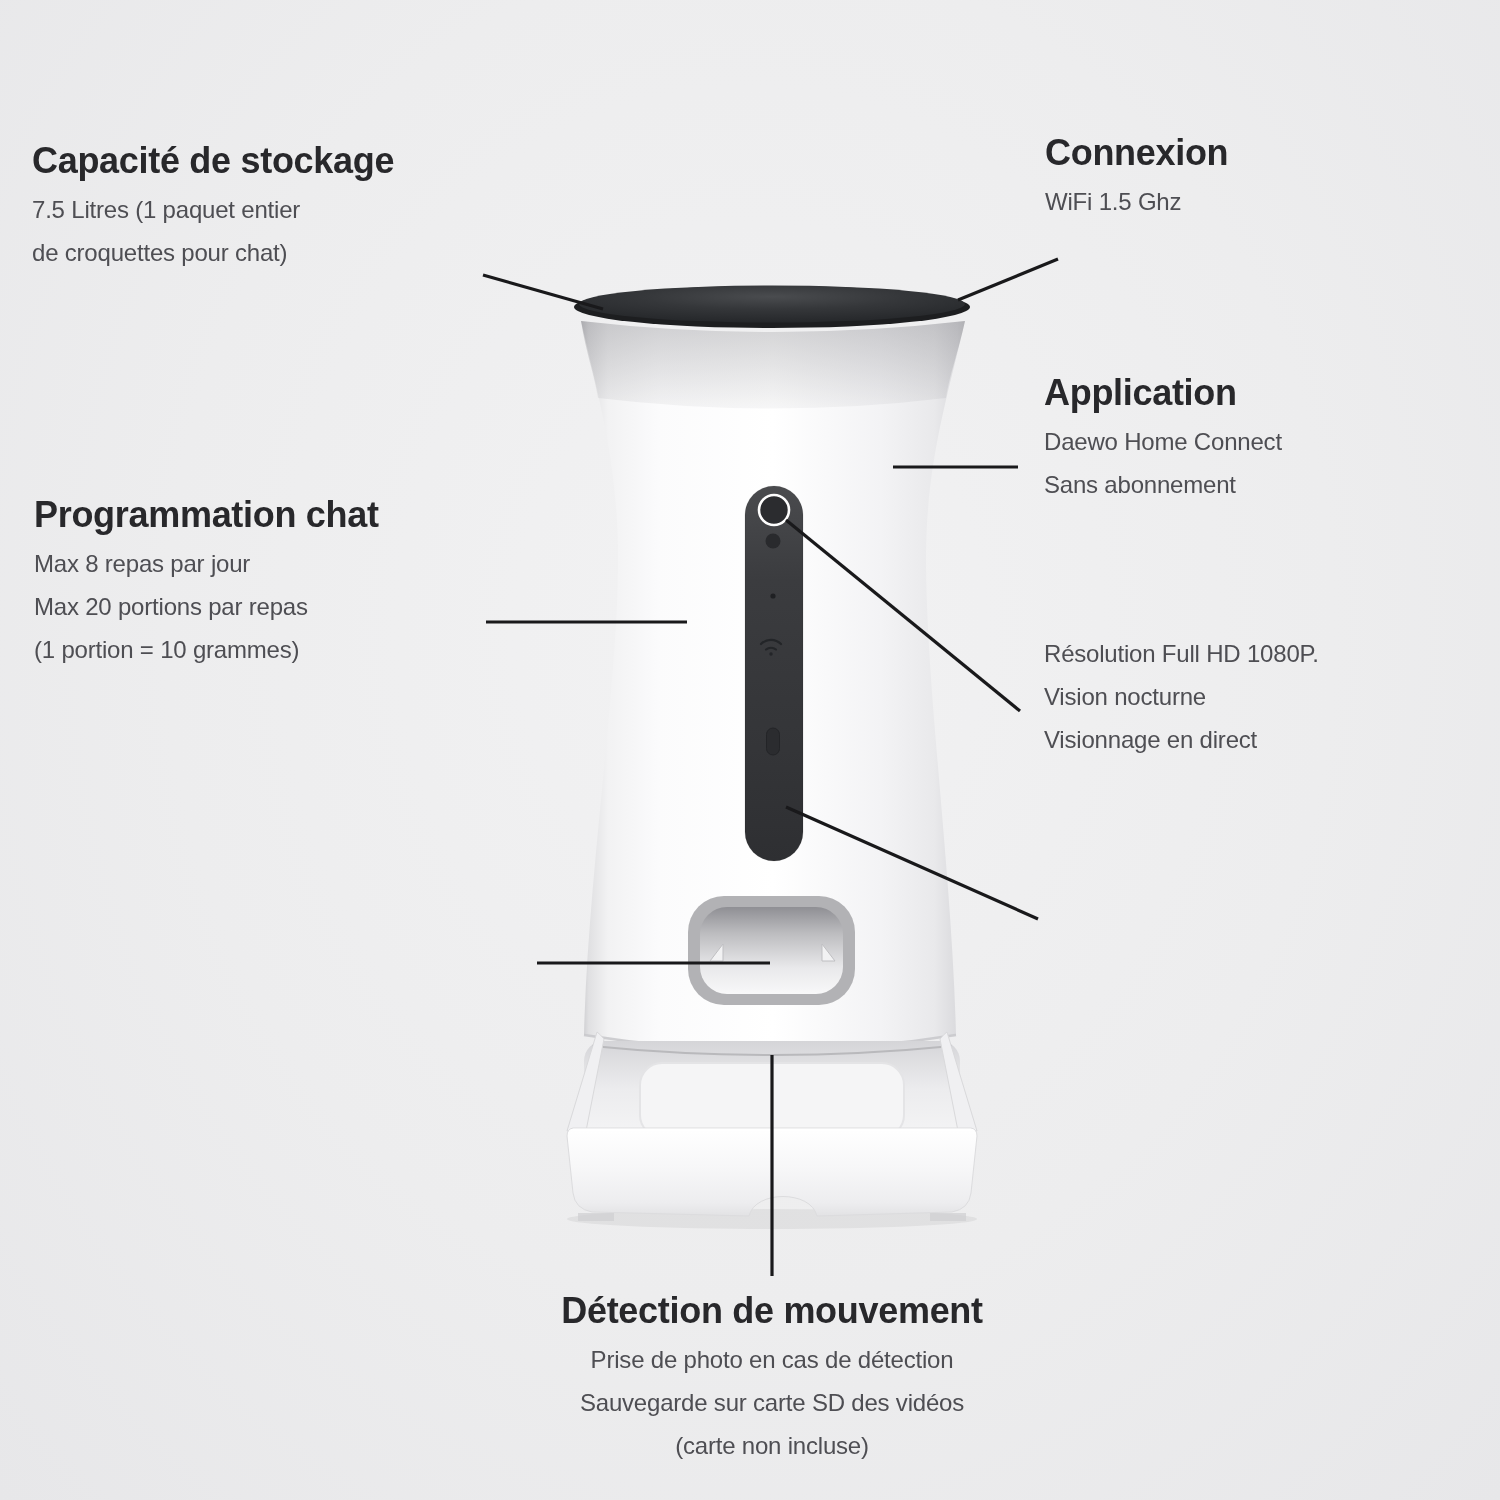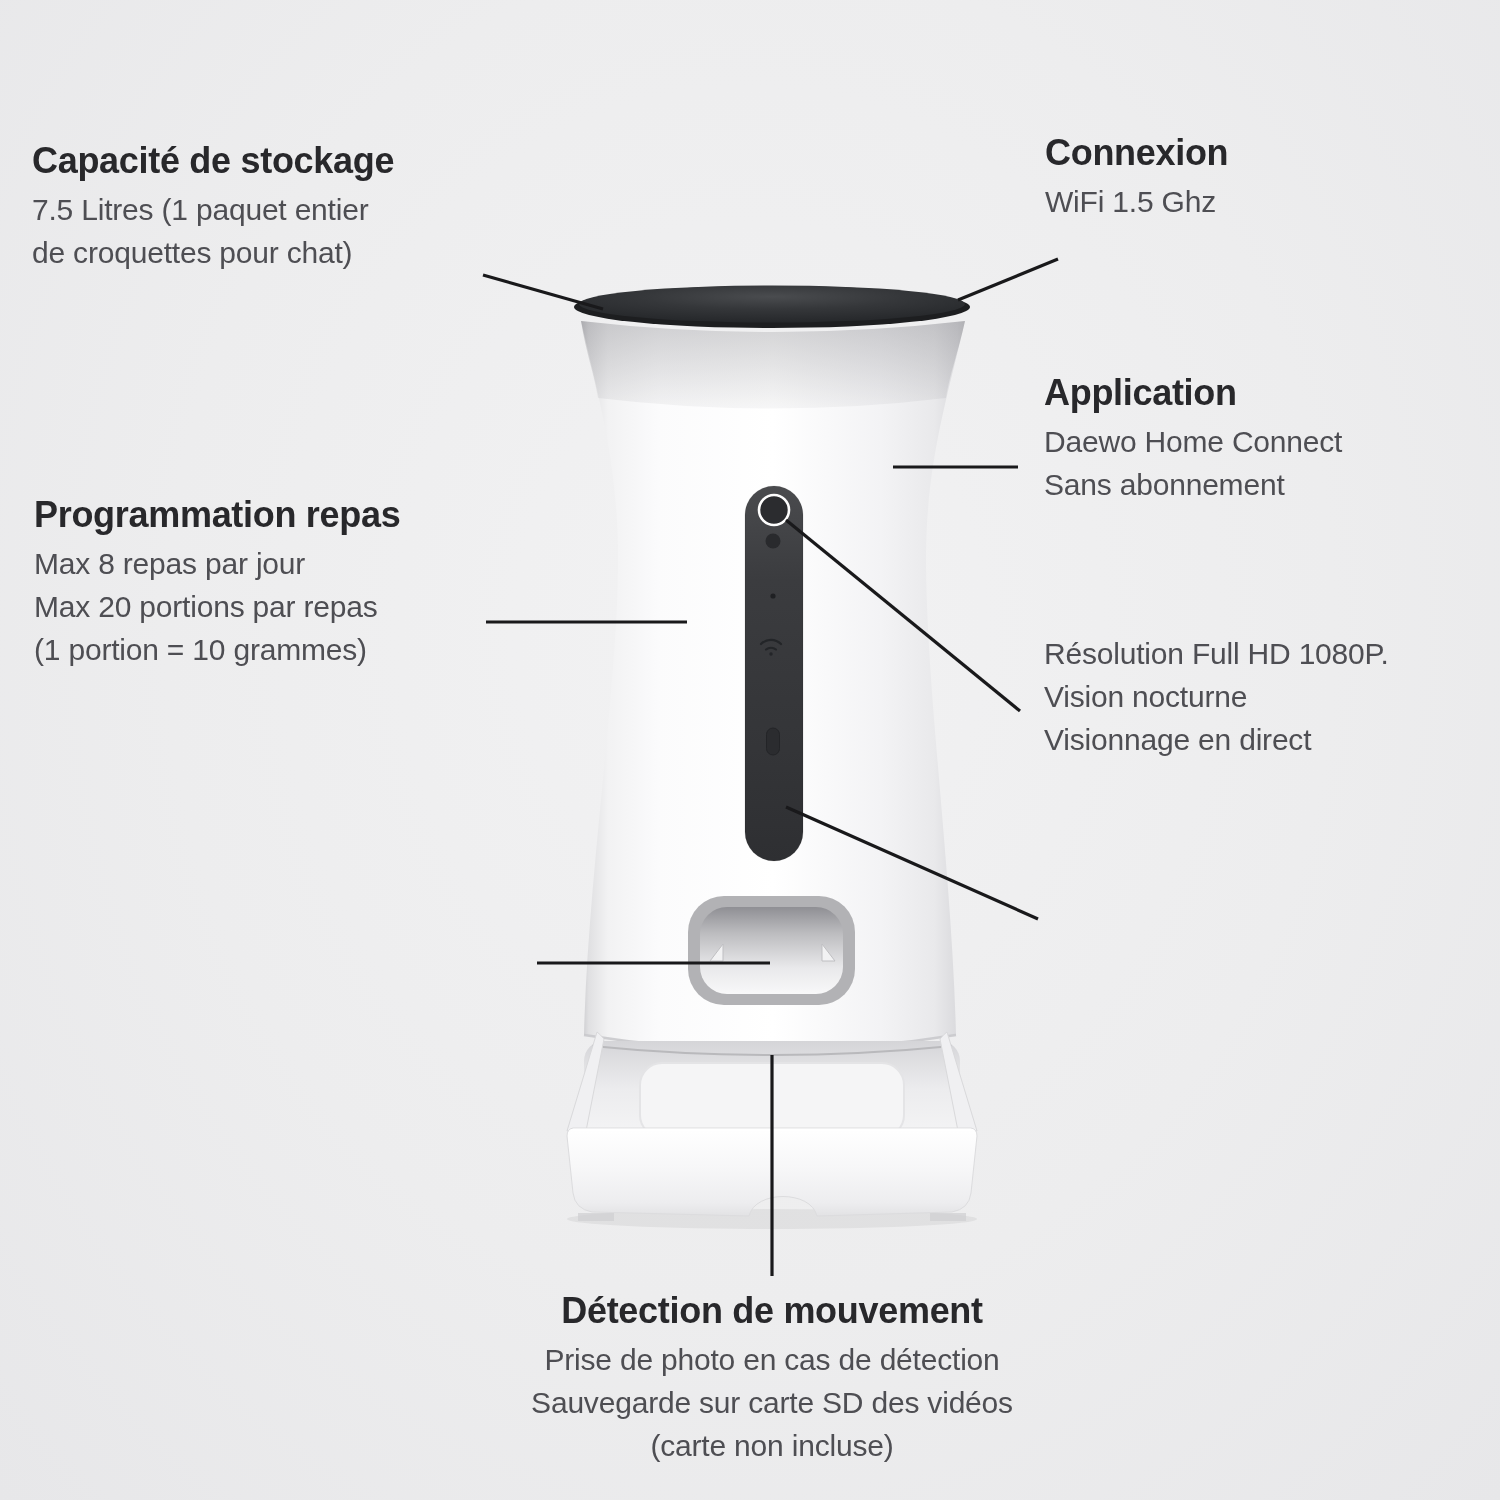--- a/index.html
+++ b/index.html
@@ -12,21 +12,21 @@
       var(--bg_outer,#e7e7e9) 100%);
   }
   .stage{position:relative;width:1500px;height:1500px;overflow:hidden;margin-top:43px;}
   svg.device{position:absolute;left:0;top:0;}
   .callout{position:absolute;}
   .callout .t{
     font-weight:700;font-size:36px;line-height:44px;
     color:var(--heading,#28282b);letter-spacing:-0.3px;
   }
   .callout .b{
-    margin-top:5px;font-weight:400;font-size:30px;line-height:43px;
+    margin-top:5px;font-weight:400;font-size:24px;line-height:43px;
     color:var(--body,#4e4e53);white-space:pre-line;letter-spacing:-0.2px;
   }
   .callout.center{text-align:center;}
 </style>
 </head>
 <body>
 
 <div class="stage">
 
   <svg class="device" width="1500" height="1500" viewBox="0 0 1500 1500">
@@ -157,21 +157,21 @@
     <div class="b">WiFi 1.5 Ghz</div>
   </div>
 
   <div class="callout" style="left:1044px;top:328px;width:450px">
     <div class="t">Application</div>
     <div class="b">Daewo Home Connect
 Sans abonnement</div>
   </div>
 
   <div class="callout" style="left:34px;top:450px;width:560px">
-    <div class="t">Programmation repas</div>
+    <div class="t">Programmation chat</div>
     <div class="b">Max 8 repas par jour
 Max 20 portions par repas
 (1 portion = 10 grammes)</div>
   </div>
 
   <div class="callout" style="left:1044px;top:584px;width:452px">
     <div class="b">Résolution Full HD 1080P.
 Vision nocturne
 Visionnage en direct</div>
   </div>

